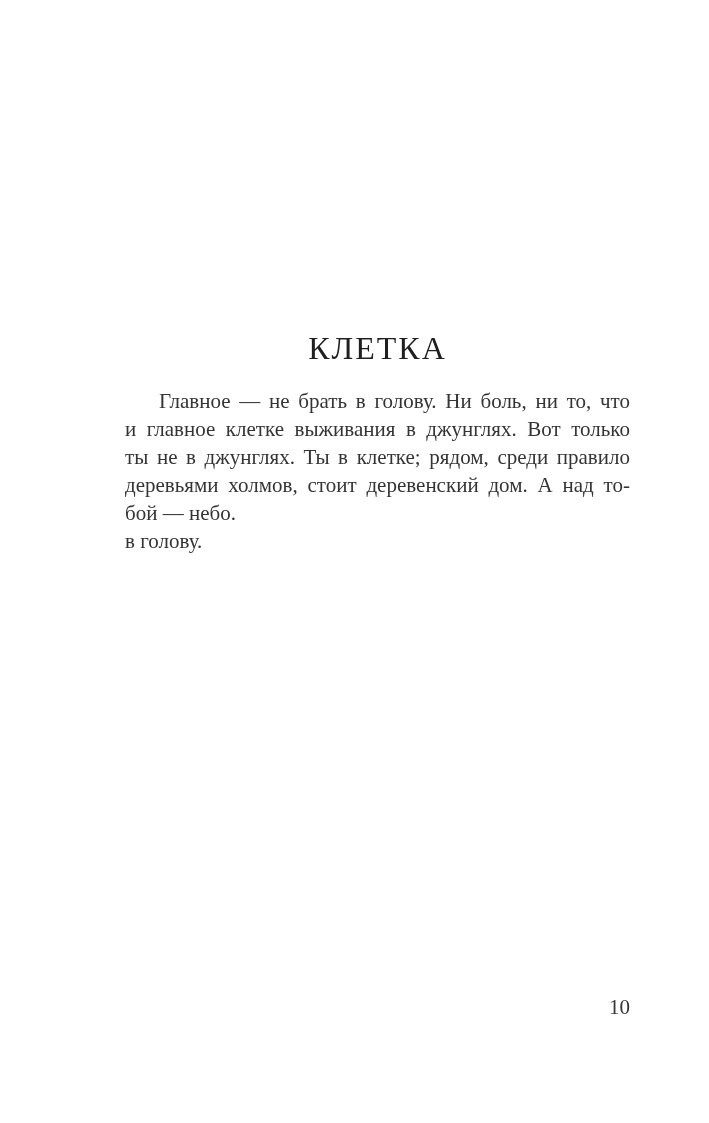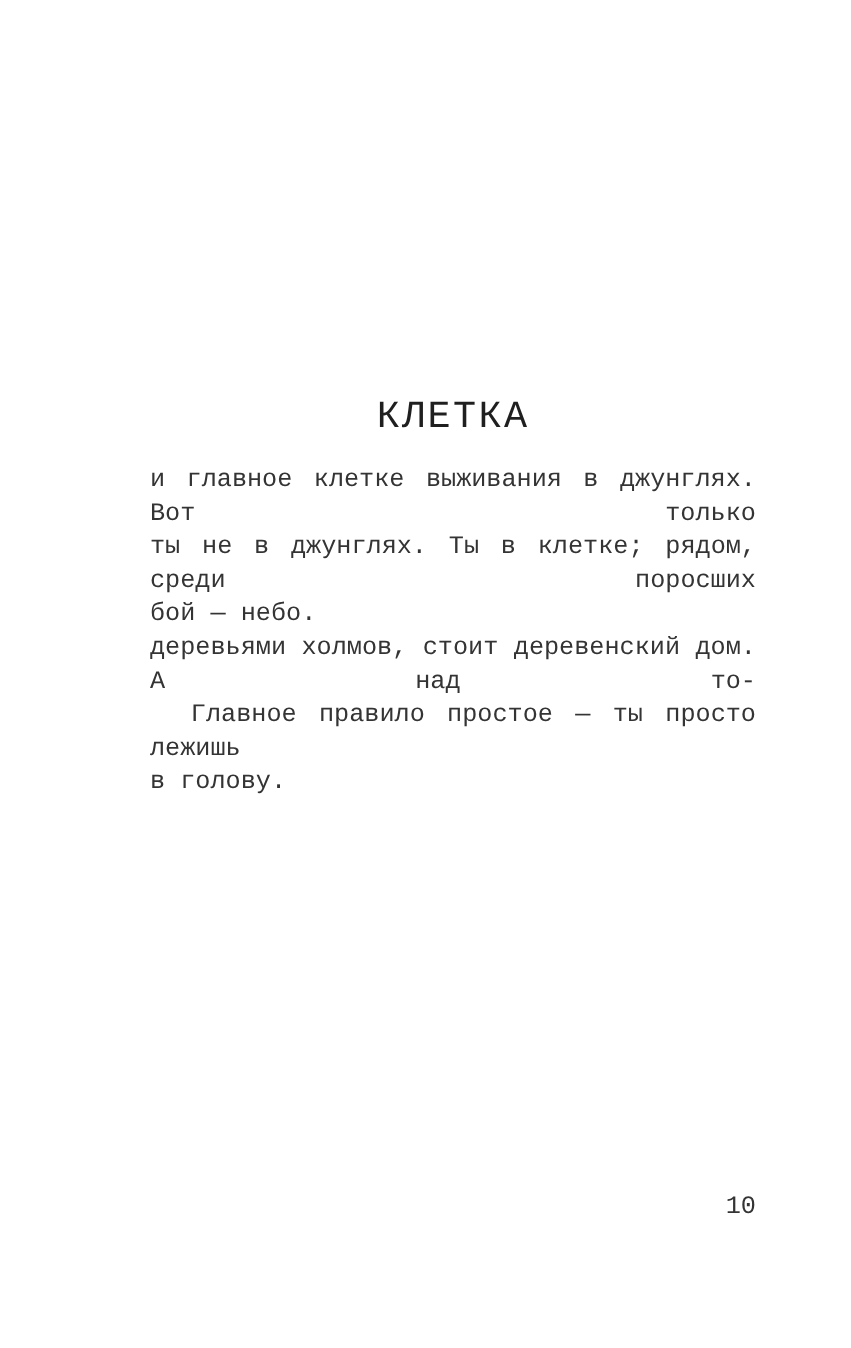--- a/index.html
+++ b/index.html
@@ -4,21 +4,21 @@
 <style>
   html, body {
     margin: 0;
     padding: 0;
   }
   .page {
     position: relative;
     width: 709px;
     height: 1123px;
     background: var(--page-bg, #ffffff);
-    font-family: Liberation Mono, monospace;
+    font-family: Liberation Serif, serif;
     color: var(--text-color, #333333);
     overflow: hidden;
   }
   .chapter-title {
     position: absolute;
     left: 125px;
     width: 505px;
     top: 332px;
     margin: 0;
     text-align: center;
@@ -64,27 +64,27 @@
   }
 </style>
 </head>
 <body>
 
 <div class="page" style="--page-bg: #ffffff; --text-color: #343434; --title-color: #1f1f1f;">
   <h1 class="chapter-title">КЛЕТКА</h1>
 
   <div class="text-block" id="text-block">
       <div class="paragraph">
+        <div class="line first">Главное — не брать в голову. Ни боль, ни то, что</div>
       </div>
       <div class="paragraph">
         <div class="line">и главное клетке выживания в джунглях. Вот только</div>
-        <div class="line">ты не в джунглях. Ты в клетке; рядом, среди поросших</div>
+        <div class="line">ты не в джунглях. Ты в клетке; рядом, среди правило</div>
+        <div class="line">деревьями холмов, стоит деревенский дом. А над то-</div>
         <div class="line last">бой — небо.</div>
-        <div class="line">деревьями холмов, стоит деревенский дом. А над то-</div>
       </div>
       <div class="paragraph">
-        <div class="line first">Главное правило простое — ты просто лежишь</div>
         <div class="line last">в голову.</div>
       </div>
     </div>
 
   <div class="page-number">10</div>
 </div>
 
 </body></html>

